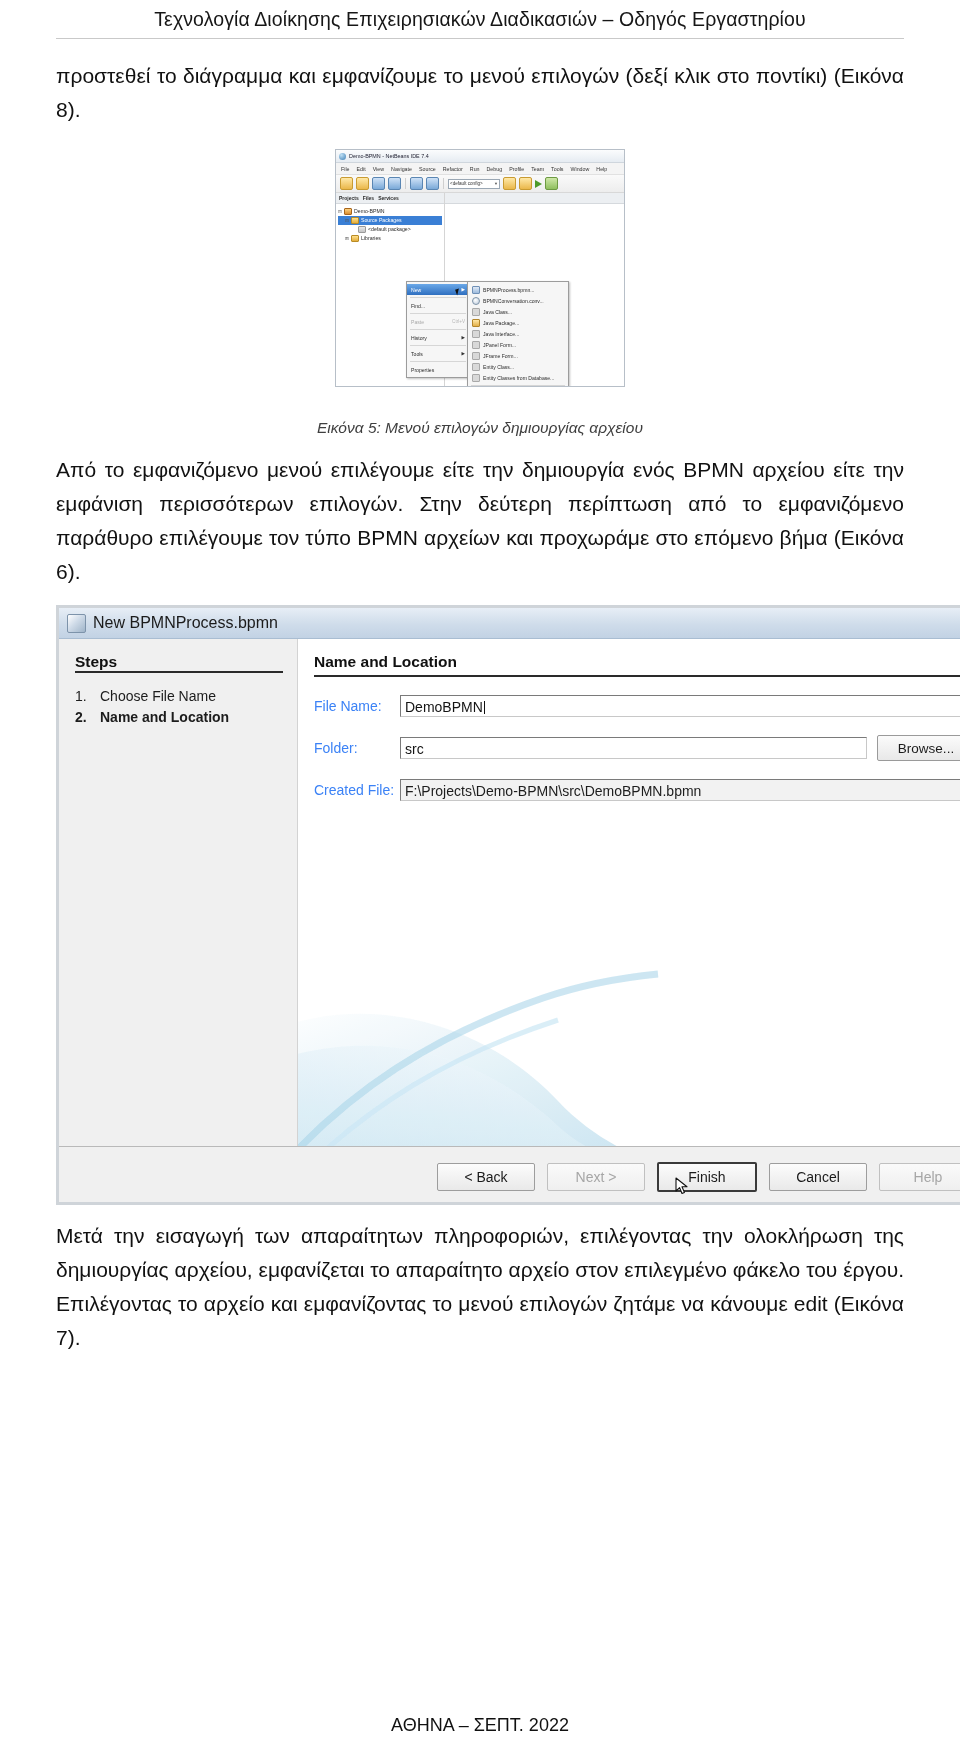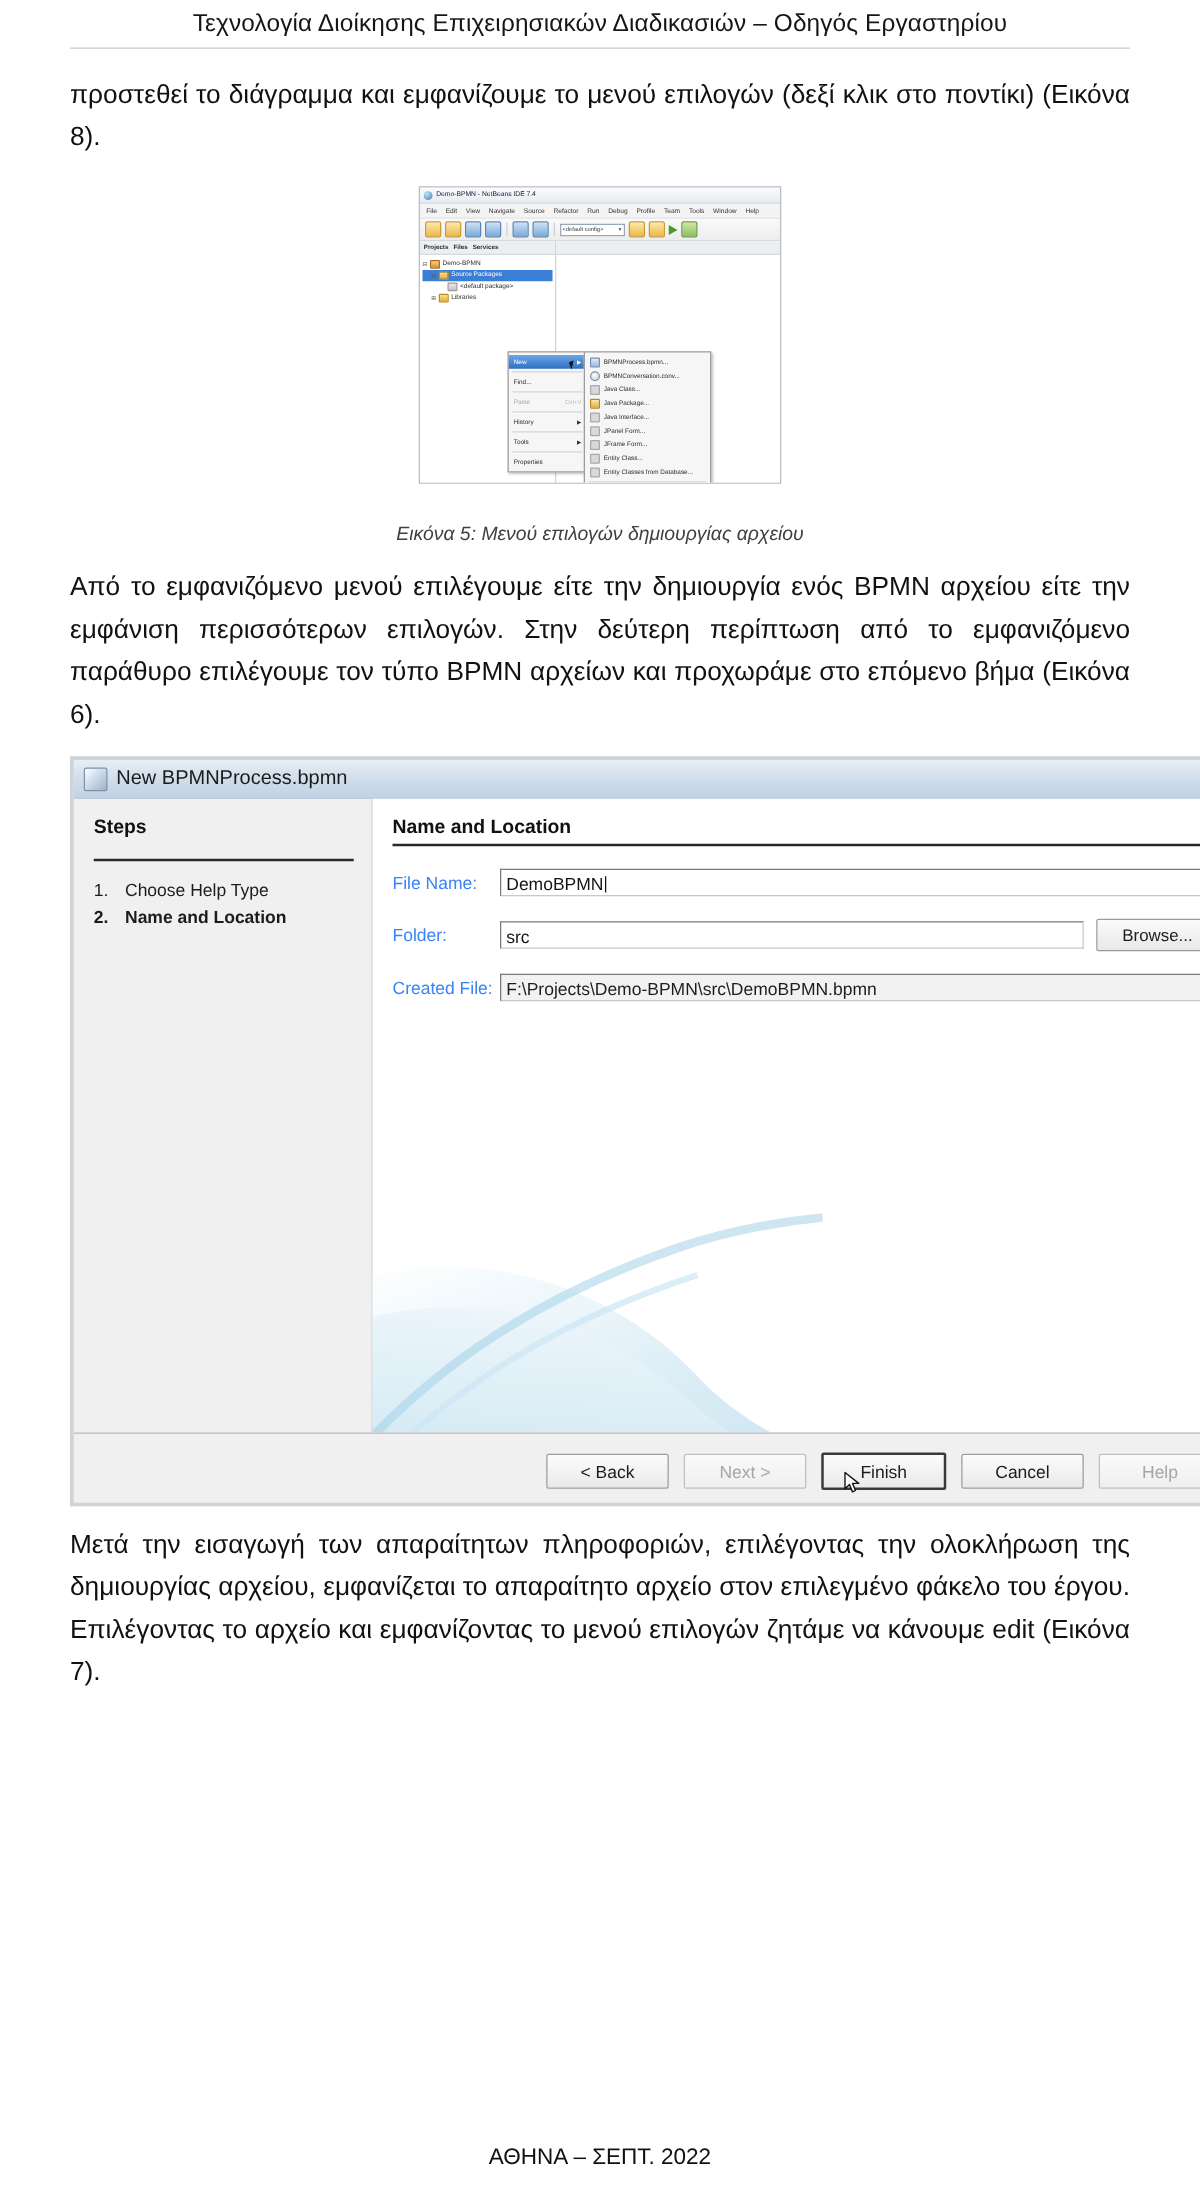--- a/index.html
+++ b/index.html
@@ -266,21 +266,21 @@
   .wiz-steps {
     width: 238px;
     background: #f0f0f0;
     padding: 14px 14px 0 16px;
     box-sizing: border-box;
   }
   .steps-head {
     font-size: 15.5px;
     font-weight: bold;
     color: #111;
-    padding-bottom: 16px;
+    padding-bottom: 0;
     border-bottom: 2px solid #2a2a2a;
   }
   .steps-list {
     margin-top: 13px;
     font-size: 14px;
     color: #1c1c1c;
   }
   .step-row {
     display: flex;
     gap: 9px;
@@ -582,21 +582,21 @@
         <span class="wiz-close">✕</span>
       </div>
 
       <div class="wiz-main">
 
         <div class="wiz-steps">
           <div class="steps-head">Steps</div>
           <div class="steps-list">
             <div class="step-row">
               <span class="num">1.</span>
-              <span>Choose Help Type</span>
+              <span>Choose File Name</span>
             </div>
             <div class="step-row current">
               <span class="num">2.</span>
               <span>Name and Location</span>
             </div>
           </div>
         </div>
 
         <div class="wiz-content">
           <div class="content-head">Name and Location</div>

